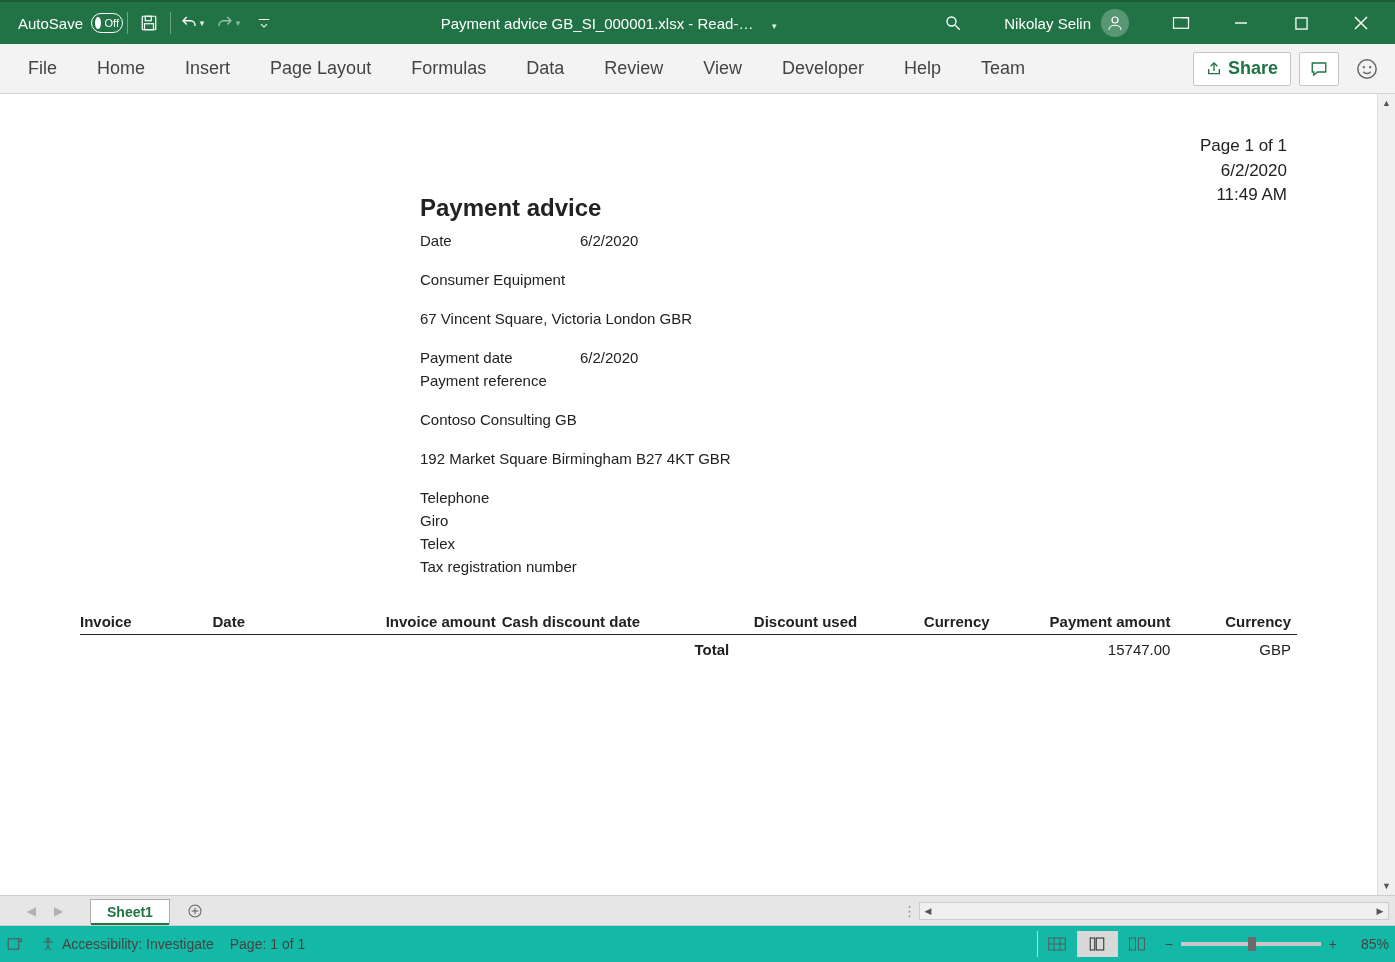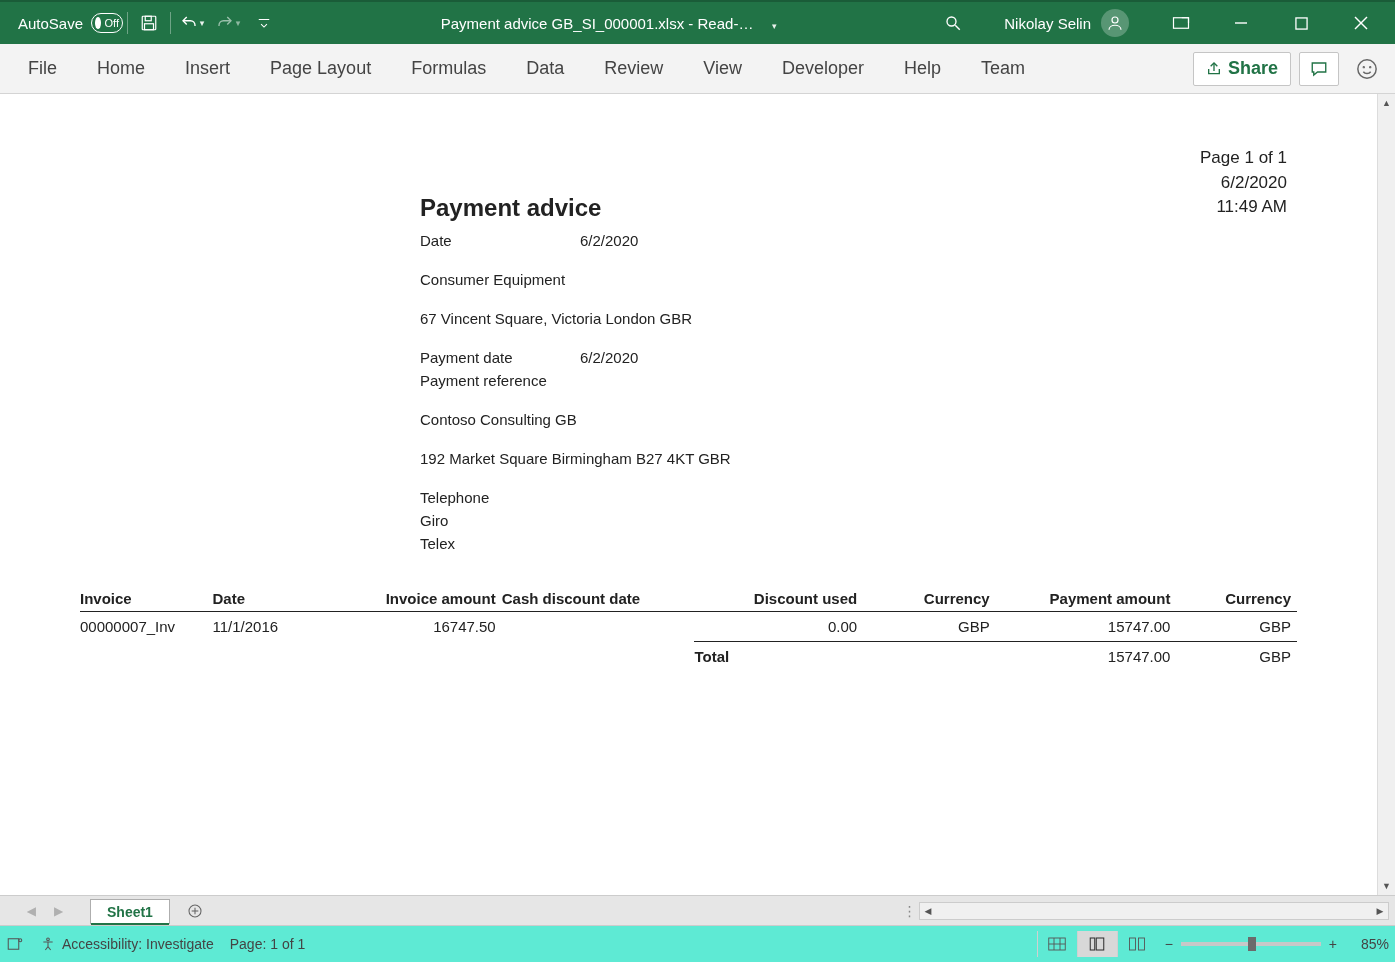--- a/index.html
+++ b/index.html
@@ -177,21 +177,21 @@
     display: flex;
     align-items: center;
     justify-content: center;
     font-size: 9px;
     color: #555;
   }
   .vscroll .down { position: absolute; bottom: 0; width: 100%; }
   .page-meta {
     position: absolute;
     right: 90px;
-    top: 52px;
+    top: 40px;
     text-align: right;
     font-size: 17px;
     line-height: 1.45;
   }
   .doc-body {
     margin-left: 340px;
     margin-top: 70px;
     font-size: 15px;
   }
   .doc-title {
@@ -287,21 +287,21 @@
     align-items: center;
     justify-content: space-between;
     font-size: 9px;
     color: #555;
     margin-right: 6px;
   }
   .hscroll .lr { width: 16px; text-align: center; }
   
   .status-bar {
     height: 28px;
-    background: #5eead4;
+    background: #14b8a6;
     border-top: 1px solid #cccccc;
     display: flex;
     align-items: center;
     font-size: 14px;
     color: #444;
     padding: 18px 6px;
   }
   .status-left { display: flex; align-items: center; gap: 16px; }
   .sb-item { display: flex; align-items: center; gap: 6px; }
   .status-spacer { flex: 1; }
@@ -478,20 +478,21 @@
       <div class="blk kv">
         <span class="k">Payment date</span>
         <span>6/2/2020</span>
       </div>
       <div class="blk-sm">Payment reference</div>
       <div class="blk">Contoso Consulting GB</div>
       <div class="blk">192 Market Square Birmingham B27 4KT GBR</div>
       <div class="blk">Telephone</div>
       <div class="blk-sm">Giro</div>
       <div class="blk-sm">Telex</div>
+      <div class="blk-sm">Tax registration number</div>
     </div>
 
     <div class="table-wrap">
       <table class="inv">
         <colgroup>
           <col style="width:110px">
             <col style="width:90px">
             <col style="width:150px">
           <col style="width:160px">
             <col style="width:140px">
@@ -505,30 +506,20 @@
             <th>Date</th>
             <th class="r">Invoice amount</th>
             <th>Cash discount date</th>
             <th class="r">Discount used</th>
             <th class="r">Currency</th>
             <th class="r">Payment amount</th>
             <th class="r">Currency</th>
           </tr>
         </thead>
         <tbody>
-          <tr>
-            <td>00000007_Inv</td>
-            <td>11/1/2016</td>
-            <td class="r">16747.50</td>
-            <td></td>
-            <td class="r">0.00</td>
-            <td class="r">GBP</td>
-            <td class="r">15747.00</td>
-            <td class="r">GBP</td>
-          </tr>
           <tr class="total-row">
             <td style="border-top:none"></td>
               <td style="border-top:none"></td>
               <td style="border-top:none"></td>
               <td style="border-top:none"></td>
             <td class="b">Total</td>
             <td></td>
             <td class="r">15747.00</td>
             <td class="r">GBP</td>
           </tr>

